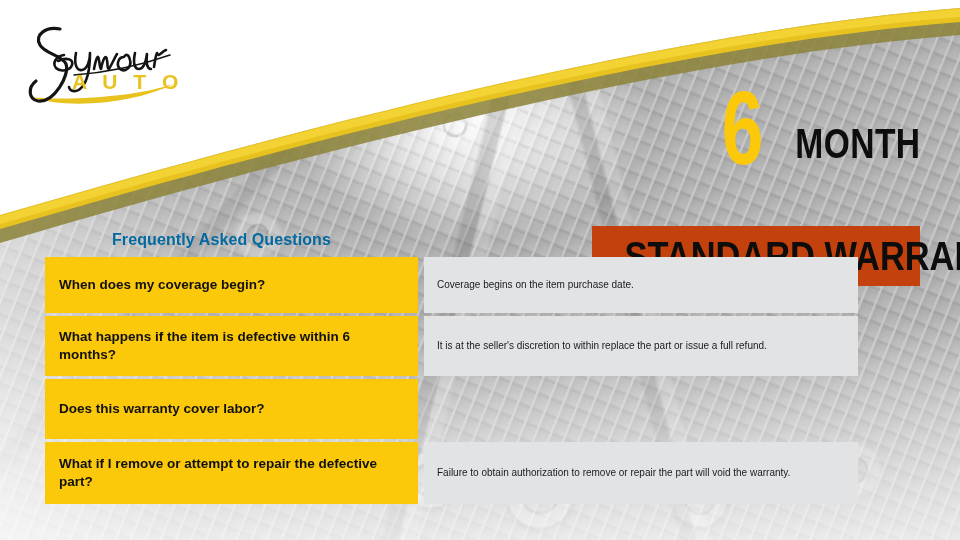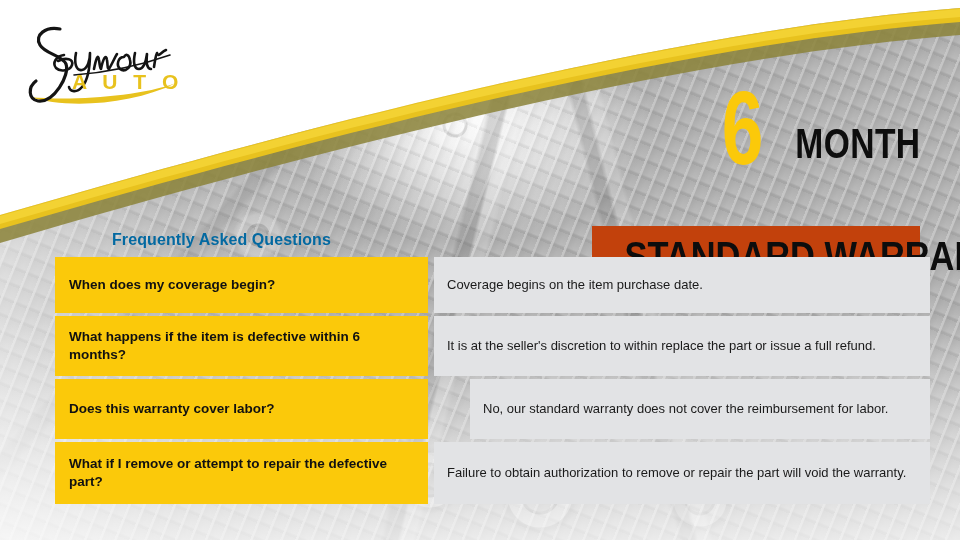--- a/index.html
+++ b/index.html
@@ -90,37 +90,37 @@
     letter-spacing:0px;white-space:nowrap;
   }
 
   
   .faq-heading{
     position:absolute;left:112px;top:231px;
     font-size:16px;font-weight:700;color:#0369a1;letter-spacing:.1px;
   }
 
   
-  .faq-table{position:absolute;left:55px;top:257px;width:875px;}
+  .faq-table{position:absolute;left:45px;top:257px;width:813px;}
   .faq-row{display:flex;align-items:stretch;margin-bottom:3px;}
   .faq-row:last-child{margin-bottom:0;}
   .q-cell{
     width:373px;min-width:373px;background:#FBC90A;
     display:flex;align-items:center;
     padding:0 12px 0 14px;box-sizing:border-box;
   }
   .q-text{font-size:13.5px;font-weight:700;color:#111;line-height:1.33;}
   .a-cell{
     flex:1;background:#e2e3e5;
     display:flex;align-items:center;
     padding:0 14px 0 13px;box-sizing:border-box;
     margin-left:6px;
   }
   .a-text{
-    font-size:13px;font-weight:400;color:#1a1a1a;line-height:1.35;
+    font-size:10px;font-weight:400;color:#1a1a1a;line-height:1.35;
     text-align:justify;width:100%;
   }
   .r0{height:56px;} .r1{height:60px;} .r2{height:60px;gap:36px;} .r3{height:62px;}
 </style>
 </head>
 <body>
 
 <div id="slide">
 
   <div class="bg-photo">
@@ -201,23 +201,20 @@
       </div>
       <div class="a-cell">
         <span class="a-text">It is at the seller's discretion to within replace the part or issue a full refund.</span>
       </div>
     </div>
 
     <div class="faq-row r2">
       <div class="q-cell">
         <span class="q-text">Does this warranty cover labor?</span>
       </div>
-      <div class="a-cell">
-        <span class="a-text">No, our standard warranty does not cover the reimbursement for labor.</span>
-      </div>
     </div>
 
     <div class="faq-row r3">
       <div class="q-cell">
         <span class="q-text">What if I remove or attempt to repair the defective part?</span>
       </div>
       <div class="a-cell">
         <span class="a-text">Failure to obtain authorization to remove or repair the part will void the warranty.</span>
       </div>
     </div>

